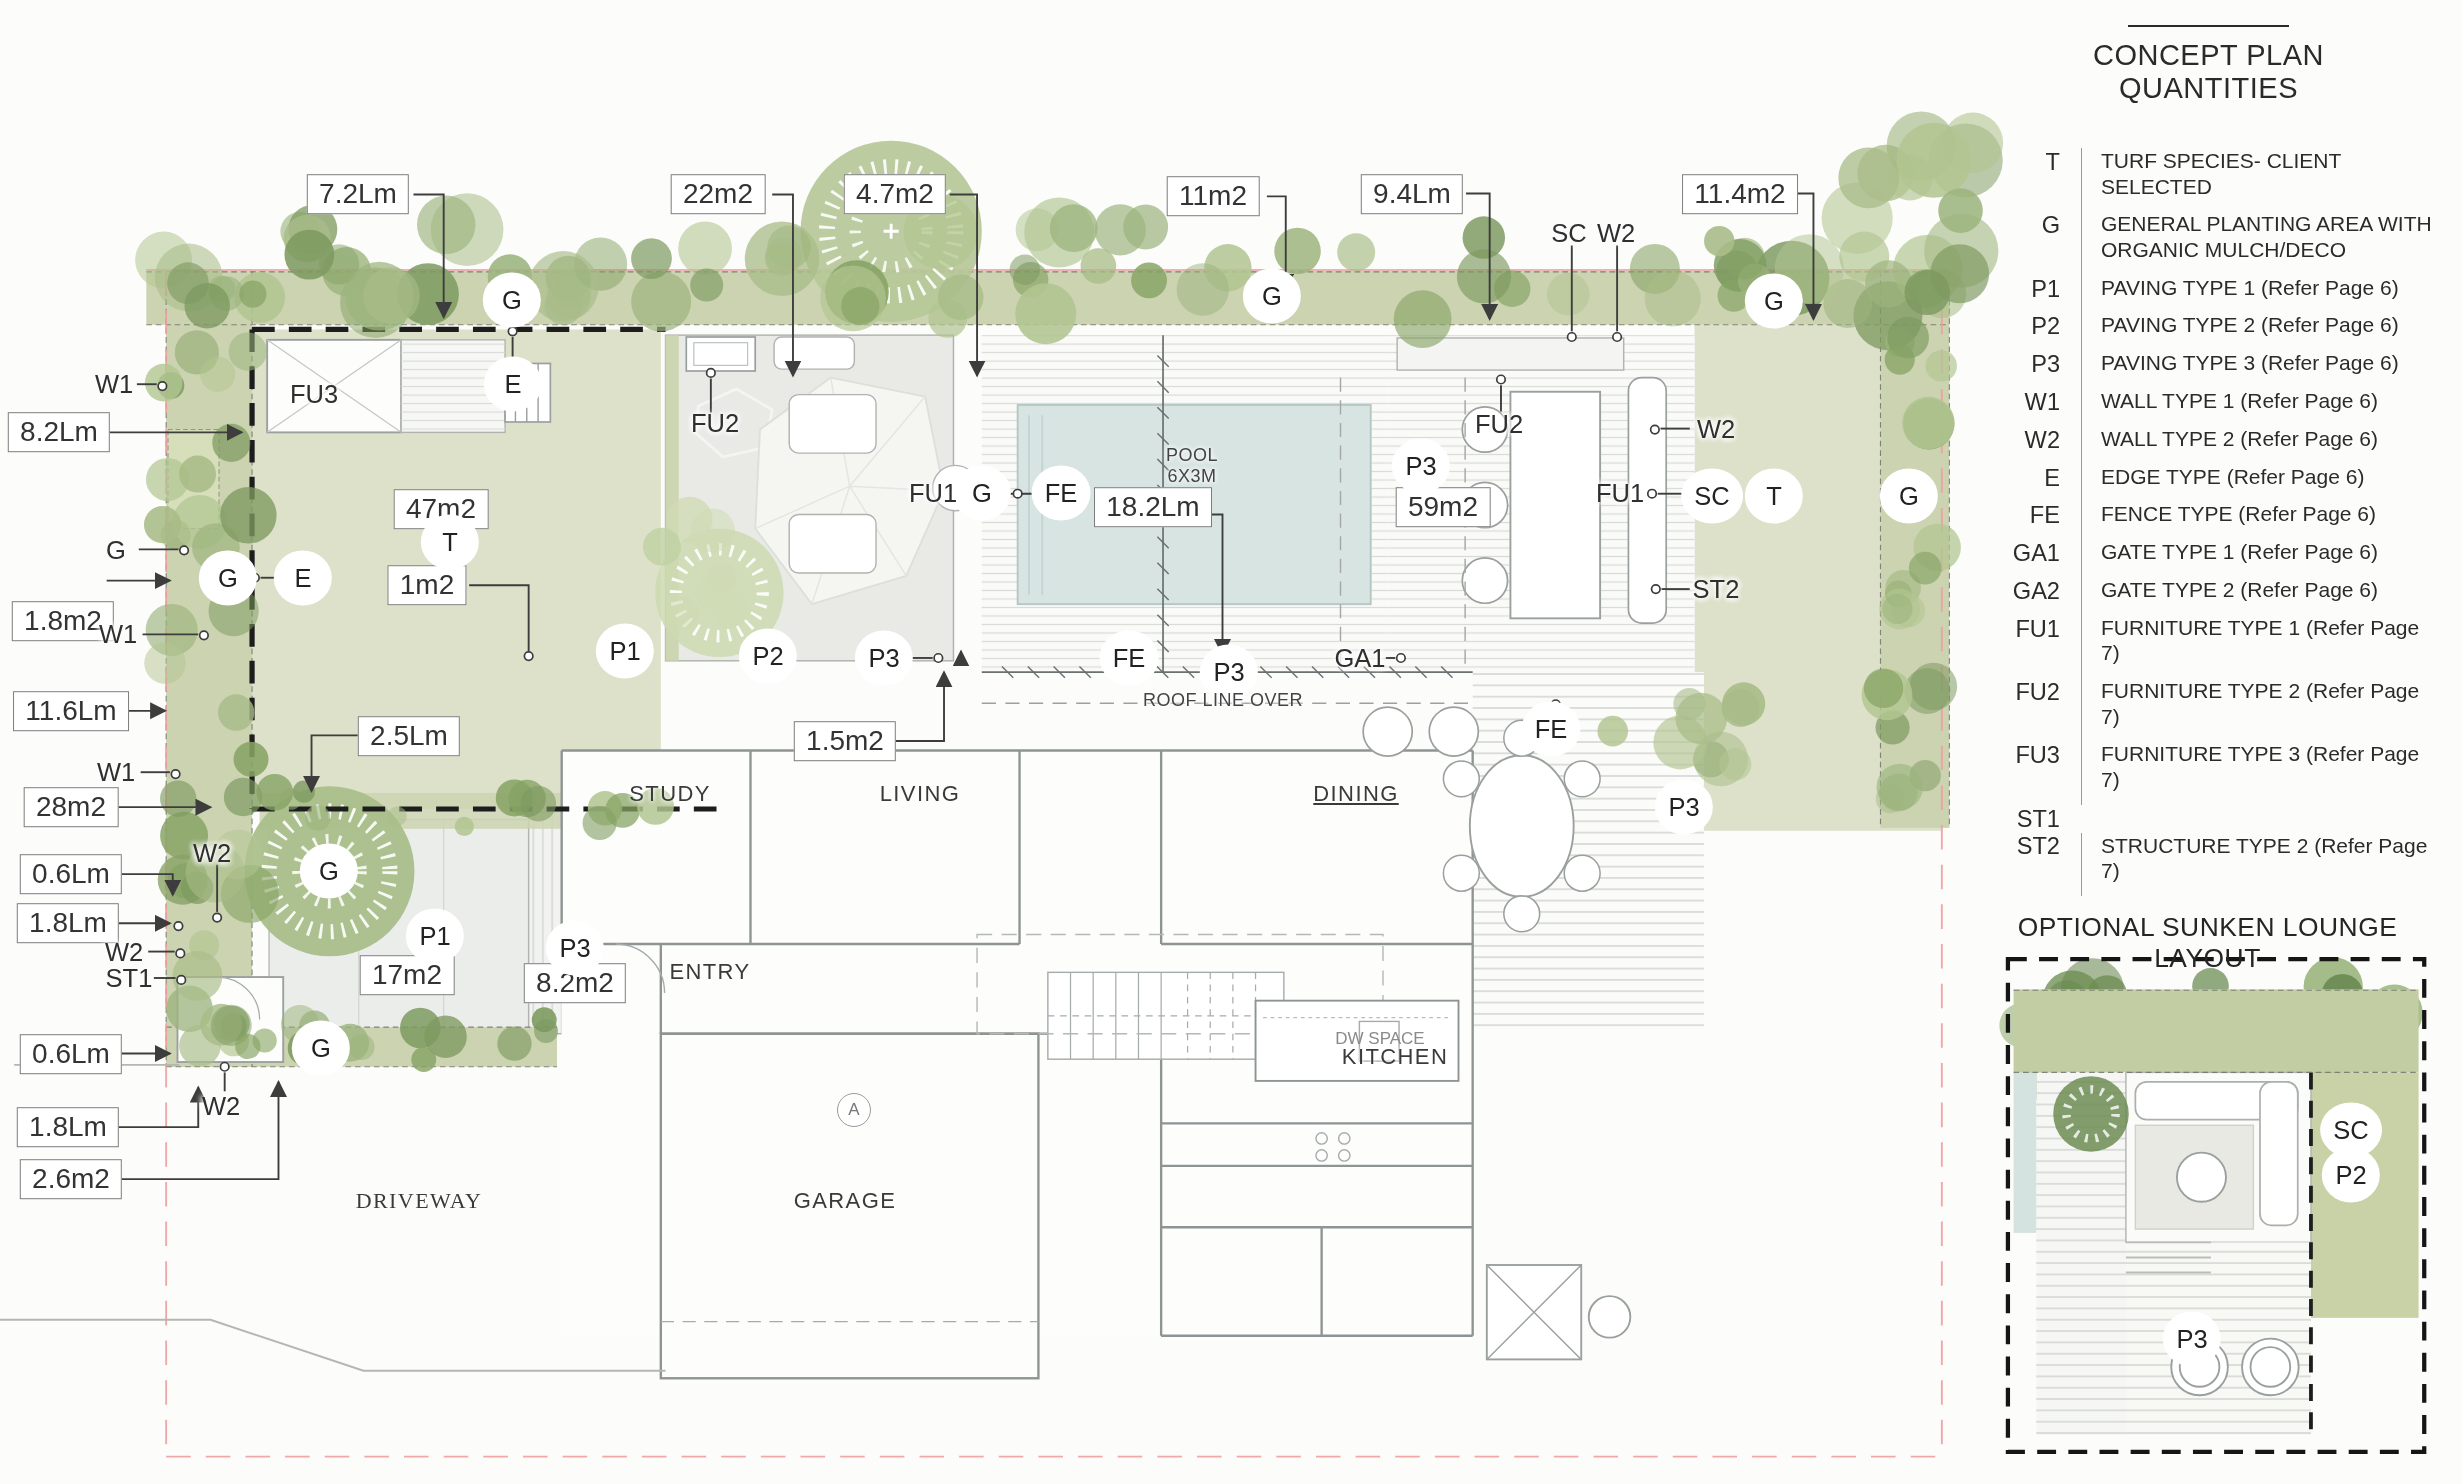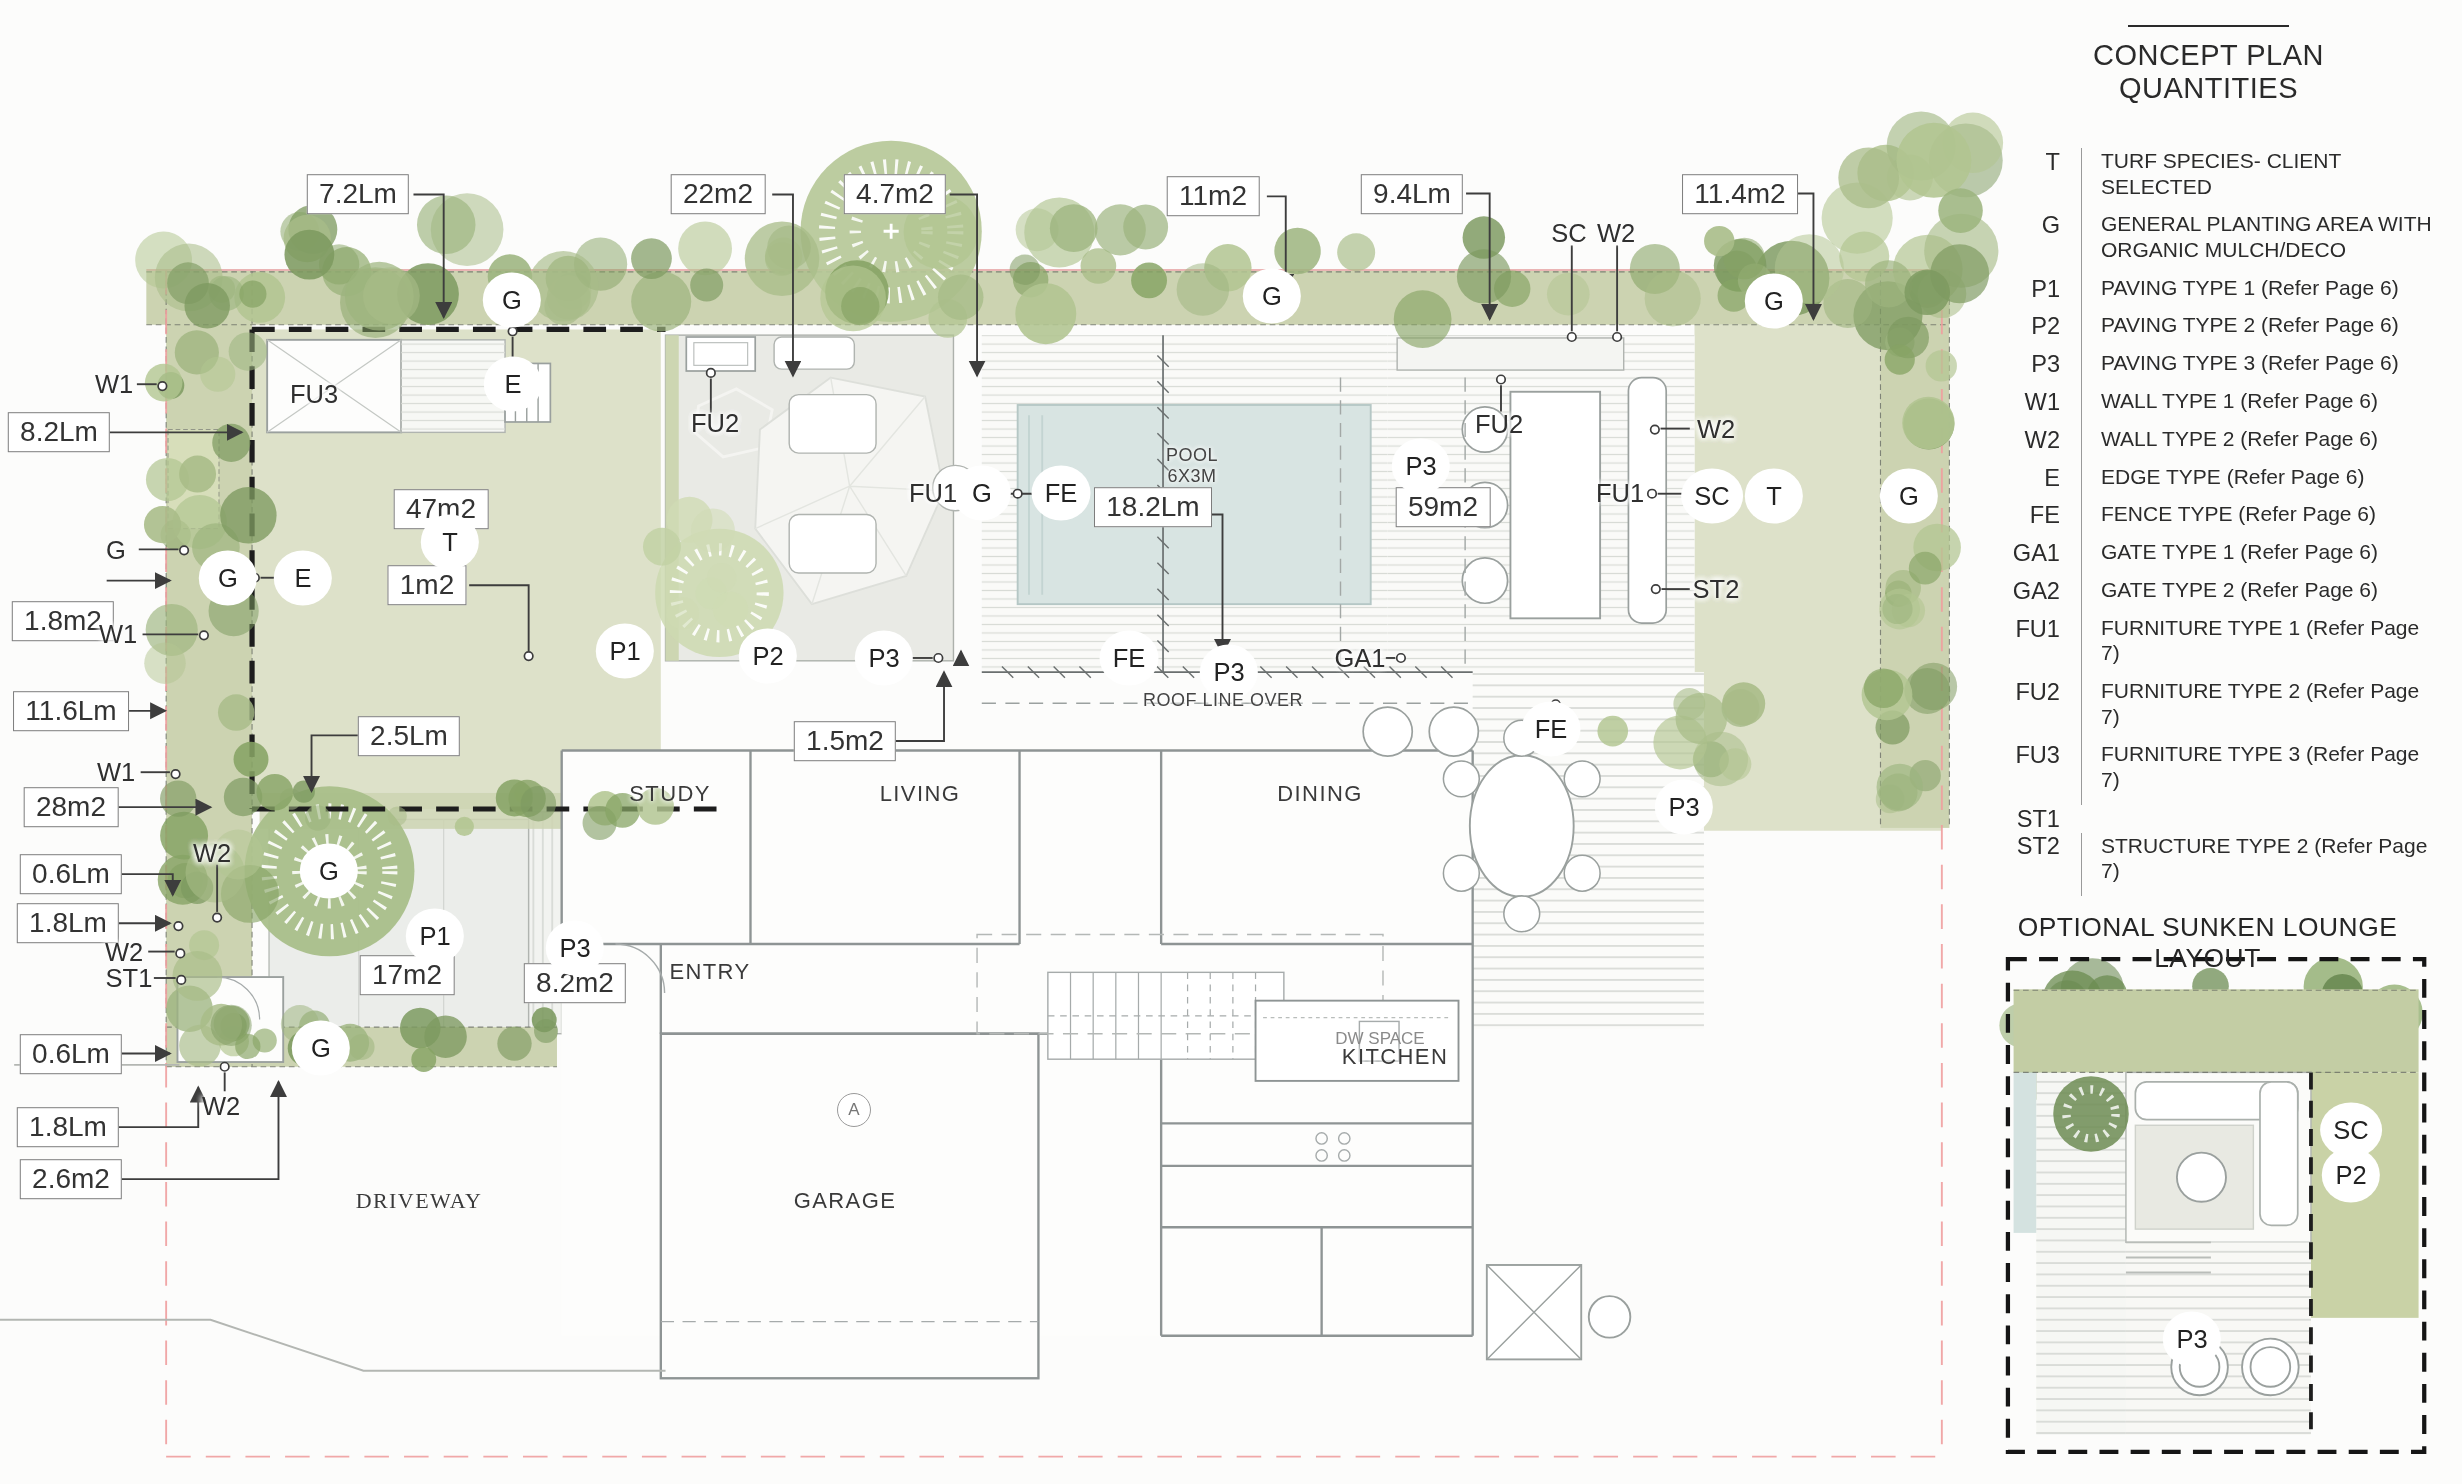--- a/index.html
+++ b/index.html
@@ -636,21 +636,21 @@
       <div class="lb-txt" style="left: 1569px; top: 233px;">SC</div>
       <div class="lb-txt" style="left: 1616px; top: 233px;">W2</div>
       <div class="lb-txt" style="left: 1360px; top: 658px;">GA1</div>
       <div class="lb-small" style="left: 1192px; top: 455px;">POOL</div>
       <div class="lb-small" style="left: 1192px; top: 476px;">6X3M</div>
       <div class="lb-small" style="left: 1223px; top: 660px; margin-top: 40px;">ROOF LINE OVER</div>
       <div class="lb-tiny" style="left: 1380px; top: 1039px;">DW SPACE</div>
       <div class="lb-circ" style="left: 854px; top: 1110px;">A</div>
       <div class="lb-room" style="left: 670px; top: 794px;">STUDY</div>
       <div class="lb-room" style="left: 920px; top: 794px;">LIVING</div>
-      <div class="lb-room" style="left: 1320px; top: 794px;">DINING</div>
+      <div class="lb-room" style="left: 1356px; top: 794px; text-decoration: underline;">DINING</div>
       <div class="lb-room" style="left: 710px; top: 972px;">ENTRY</div>
       <div class="lb-room" style="left: 1395px; top: 1057px;">KITCHEN</div>
       <div class="lb-room" style="left: 845px; top: 1201px;">GARAGE</div>
       <div class="lb-room" style="left: 419px; top: 1201px; font-family: Liberation Serif, serif;">DRIVEWAY</div>
       <div class="lb-oval" style="left: 2351px; top: 1130px;">SC</div>
       <div class="lb-oval" style="left: 2351px; top: 1175px;">P2</div>
       <div class="lb-oval" style="left: 2192px; top: 1339px;">P3</div>
     </div>
 
   <div class="legend">

